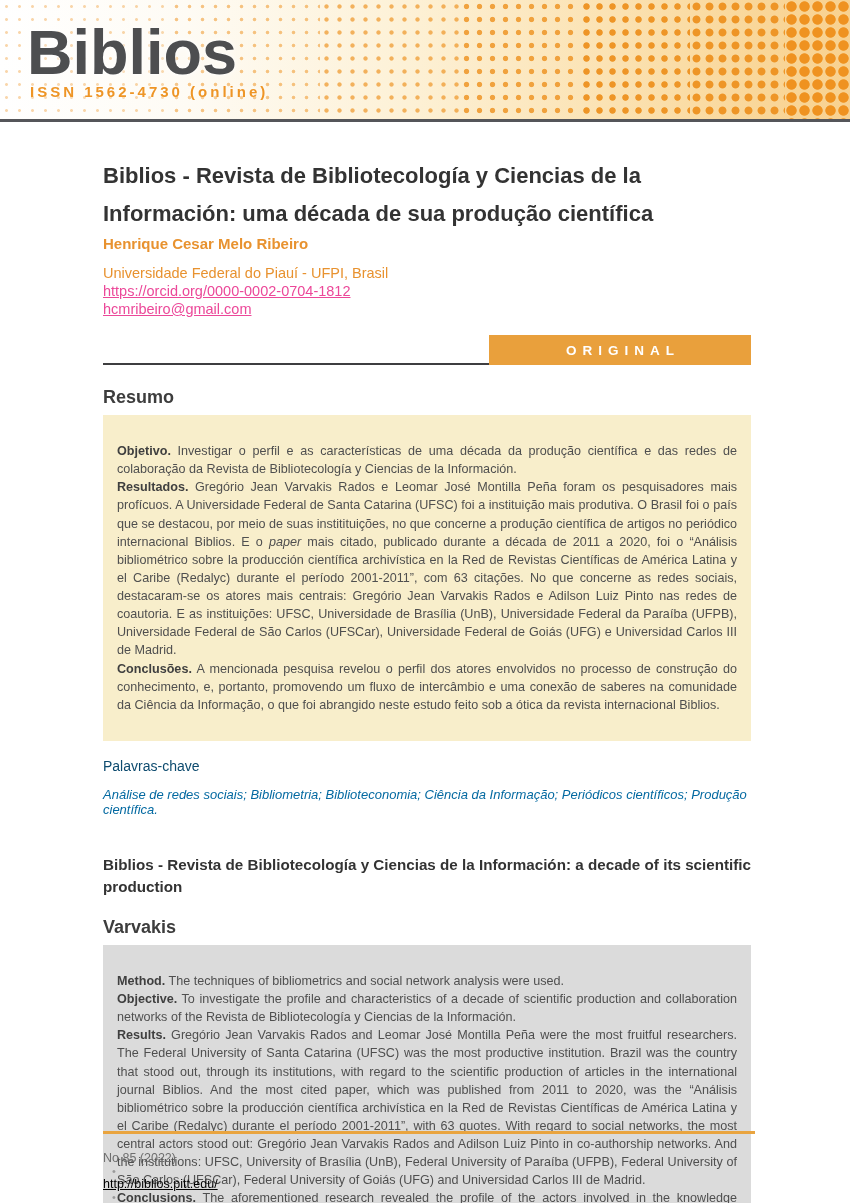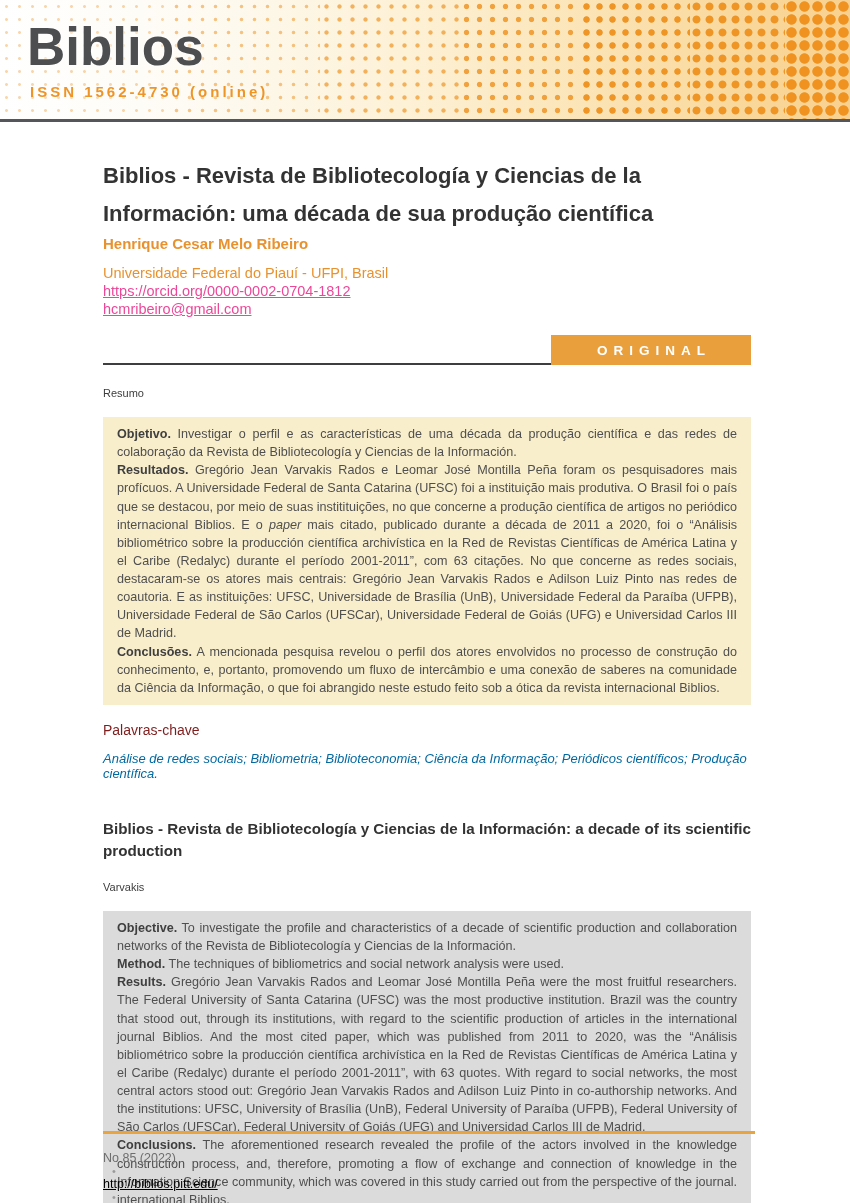--- a/index.html
+++ b/index.html
@@ -27,21 +27,21 @@
   .ht { position: absolute; top: 0; height: 119px; background-repeat: repeat; }
   .ht1 { left: 0;     width: 170px; background-image: radial-gradient(circle, rgba(238,149,38,.38) 1px,   transparent 1.9px); background-size: 13px 13px; }
   .ht2 { left: 170px; width: 150px; background-image: radial-gradient(circle, rgba(238,149,38,.55) 1.3px, transparent 2.2px); background-size: 13px 13px; }
   .ht3 { left: 320px; width: 140px; background-image: radial-gradient(circle, rgba(238,149,38,.70) 1.7px, transparent 2.6px); background-size: 13px 13px; }
   .ht4 { left: 460px; width: 120px; background-image: radial-gradient(circle, rgba(238,149,38,.85) 2.2px, transparent 3.1px); background-size: 13px 13px; }
   .ht5 { left: 580px; width: 110px; background-image: radial-gradient(circle, #ee9526 2.8px, transparent 3.7px); background-size: 13px 13px; }
   .ht6 { left: 690px; width: 95px;  background-image: radial-gradient(circle, #ee9526 3.5px, transparent 4.4px); background-size: 13px 13px; }
   .ht7 { left: 785px; width: 65px;  background-image: radial-gradient(circle, #ef9220 4.8px, transparent 5.6px); background-size: 13px 13px; }
   .logo {
     position: absolute; left: 27px; top: 16px;
-    font-size: 53px; font-weight: bold; color: #4d4e50;
+    font-size: 63px; font-weight: bold; color: #4d4e50;
     letter-spacing: 0px;
     text-shadow: 0 0 6px rgba(255,255,255,.95), 0 0 2px rgba(255,255,255,.9);
   }
   .issn {
     position: absolute; left: 30px; top: 83px;
     font-size: 15px; font-weight: bold; color: #ee9526;
     letter-spacing: 3px;
     text-shadow: 0 0 4px rgba(255,255,255,.9);
   }
 
@@ -59,37 +59,37 @@
   }
   .affil-block { margin-top: 12px; font-size: 14.5px; line-height: 18px; color: #e8922f; }
   .affil-block a { color: #ec4899; text-decoration: underline; display: inline-block; }
 
   .badge-row {
     margin-top: 17px;
     display: flex; align-items: flex-end;
   }
   .badge-rule { flex: 1; border-bottom: 2.5px solid #3e3e40; }
   .original-badge {
-    width: 200px; height: 30px;
+    width: 262px; height: 30px;
     background: #e9a03c;
     color: #ffffff; font-size: 13.5px; font-weight: bold; letter-spacing: 6px;
     display: flex; align-items: center; justify-content: center;
     text-indent: 6px;
   }
 
-  .section-heading { margin-top: 22px; font-size: 11px; font-weight: normal; color: #3d3d3d; }
-  .abs-box { margin-top: 18px; padding: 8px 14px; }
+  .section-heading { margin-top: 22px; font-size: 18px; font-weight: bold; color: #3d3d3d; }
+  .abs-box { margin-top: 7px; padding: 27px 14px; }
   .abs-box.cream { background: #f8eecb; }
   .abs-box.gray  { background: #dbdbdb; }
   .abs-box p {
     font-size: 12.6px; line-height: 1.44; text-align: justify; color: #4f4f4f;
   }
   .abs-box p strong { color: #3f3f3f; }
 
-  .kw-heading { margin-top: 17px; font-size: 14px; font-weight: normal; color: #7f1d1d; }
+  .kw-heading { margin-top: 17px; font-size: 14px; font-weight: normal; color: #0c4a6e; }
   .kw-text { margin-top: 13px; font-size: 13px; font-style: italic; color: #0369a1; }
 
   .title-en {
     margin-top: 37px;
     font-size: 15.2px; font-weight: bold; color: #333333;
     line-height: 22px; text-align: justify;
   }
   .title-en-spacer { margin-top: 19px; }
 
   
@@ -144,22 +144,22 @@
         <p><strong>Conclusões.</strong><span> A mencionada pesquisa revelou o perfil dos atores envolvidos no processo de construção do conhecimento, e, portanto, promovendo um fluxo de intercâmbio e uma conexão de saberes na comunidade da Ciência da Informação, o que foi abrangido neste estudo feito sob a ótica da revista internacional Biblios.</span></p>
       </div>
 
     <h3 class="kw-heading">Palavras-chave</h3>
     <p class="kw-text">Análise de redes sociais; Bibliometria; Biblioteconomia; Ciência da Informação; Periódicos científicos; Produção científica.</p>
 
     <h2 class="title-en">Biblios - Revista de Bibliotecología y Ciencias de la Información: a decade of its scientific production</h2>
 
     <h2 class="section-heading title-en-spacer">Varvakis</h2>
     <div class="abs-box gray">
+        <p><strong>Method.</strong><span> The techniques of bibliometrics and social network analysis were used.</span></p>
         <p><strong>Objective.</strong><span> To investigate the profile and characteristics of a decade of scientific production and collaboration networks of the Revista de Bibliotecología y Ciencias de la Información.</span></p>
-        <p><strong>Method.</strong><span> The techniques of bibliometrics and social network analysis were used.</span></p>
         <p><strong>Results.</strong><span> Gregório Jean Varvakis Rados and Leomar José Montilla Peña were the most fruitful researchers. The Federal University of Santa Catarina (UFSC) was the most productive institution. Brazil was the country that stood out, through its institutions, with regard to the scientific production of articles in the international journal Biblios. And the most cited paper, which was published from 2011 to 2020, was the “Análisis bibliométrico sobre la producción científica archivística en la Red de Revistas Científicas de América Latina y el Caribe (Redalyc) durante el período 2001-2011”, with 63 quotes. With regard to social networks, the most central actors stood out: Gregório Jean Varvakis Rados and Adilson Luiz Pinto in co-authorship networks. And the institutions: UFSC, University of Brasília (UnB), Federal University of Paraíba (UFPB), Federal University of São Carlos (UFSCar), Federal University of Goiás (UFG) and Universidad Carlos III de Madrid.</span></p>
         <p><strong>Conclusions.</strong><span> The aforementioned research revealed the profile of the actors involved in the knowledge construction process, and, therefore, promoting a flow of exchange and connection of knowledge in the Information Science community, which was covered in this study carried out from the perspective of the journal. international Biblios.</span></p>
       </div>
 
   </main>
 
   <footer class="page-footer">
     <div class="footer-rule"></div>
     <div class="footer-line">
       <span>No 85 (2022)</span>

